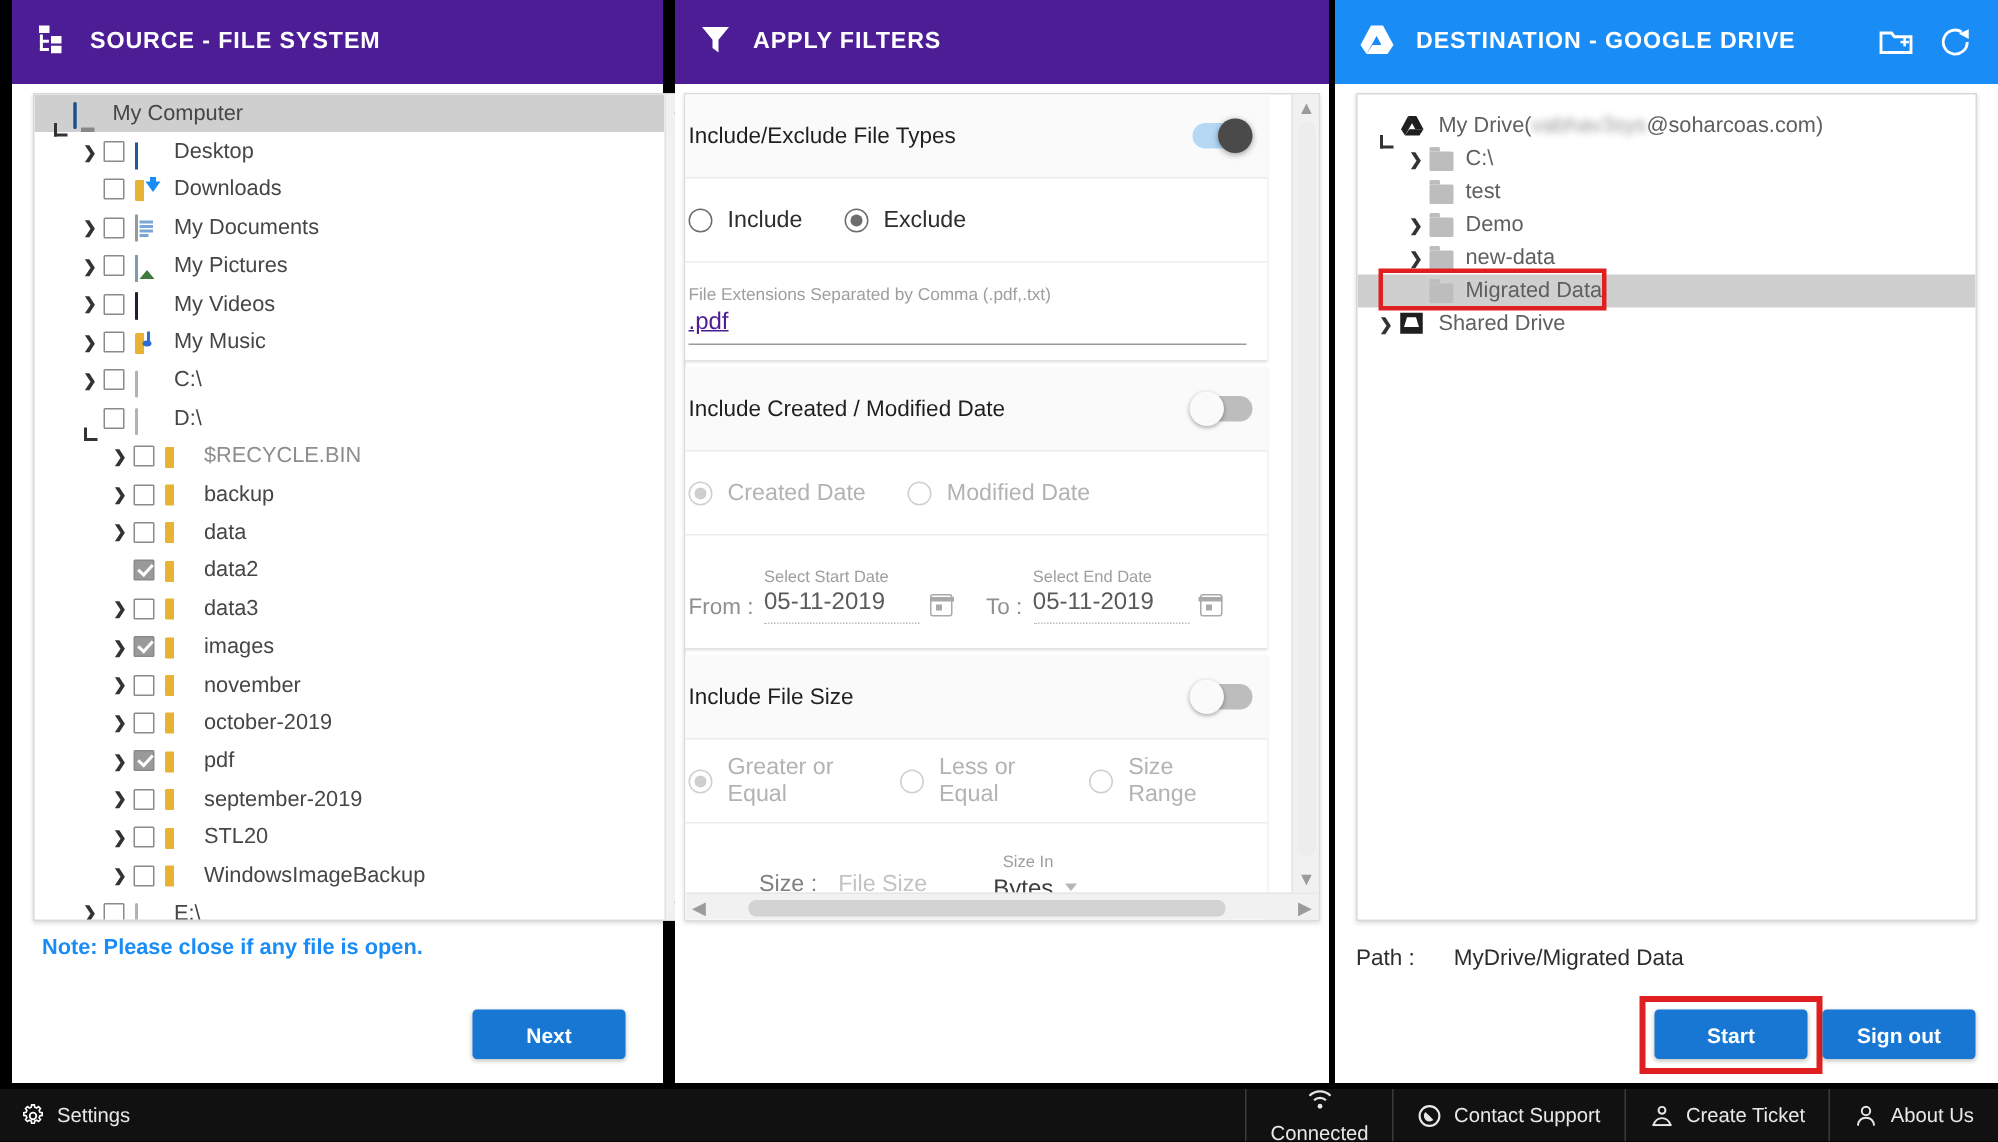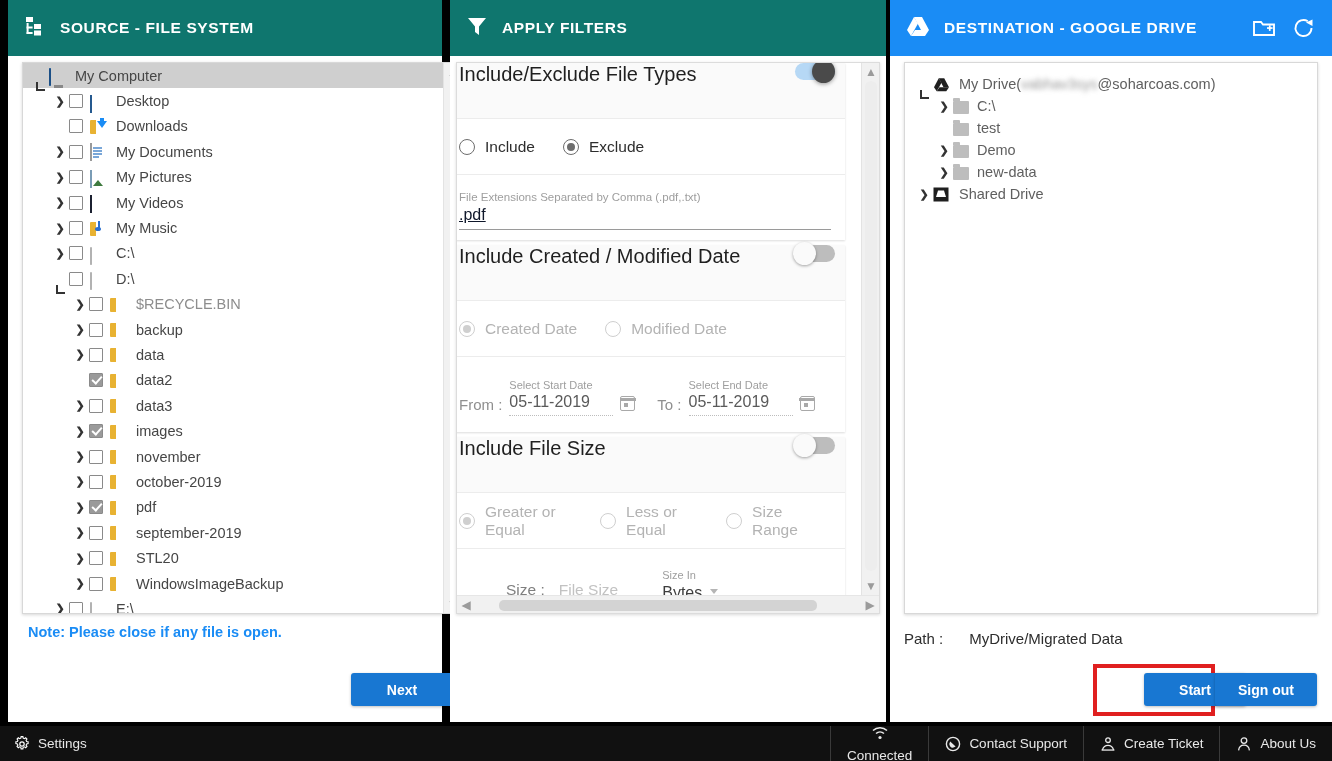--- a/index.html
+++ b/index.html
@@ -15,21 +15,21 @@
   .panel { position: absolute; top: 0; background: #fff; }
   #panel-source { left: 8px; width: 434px; height: 722px; }
   #panel-filters { left: 450px; width: 436px; height: 722px; }
   #panel-dest   { left: 890px; width: 442px; height: 722px; }
 
   .panel-header {
     height: 56px; display: flex; align-items: center;
     padding-left: 16px; color: #fff;
     font-weight: bold; font-size: 15.5px; letter-spacing: .6px;
   }
-  .dark-header { background: #0f766e; text-align: center; }
+  .dark-header { background: #4c1d95; text-align: center; }
   .blue-header { background: #1a8cf5; }
   .panel-header .htitle { margin-left: 14px; }
 
   .hicons { margin-left: auto; display: flex; gap: 16px; padding-right: 16px; }
   .hicons svg { display: block; }
 
   
   .tree-box {
     position: absolute; left: 14px; top: 62px;
     width: 440px; height: 552px;
@@ -115,73 +115,73 @@
               color:#9b9b9b; line-height:18px; }
   .hsb .arr.left { left:0; } .hsb .arr.right { right:0; }
   .hsb .thumb { position:absolute; top:4px; height:11px; background:#d3d3d3; border-radius:5px; }
 
   .note { position:absolute; left:20px; top:624px; font-size:14.5px;
           font-weight:bold; color:#1a8cf5; }
 
   .btn { border:0; color:#fff; background:#1877d2; font-weight:bold;
          font-size:14px; border-radius:3px; cursor:pointer;
          box-shadow:0 1px 3px rgba(0,0,0,.25); font-family:"Liberation Sans", sans-serif; }
-  #btn-next  { position:absolute; left:343px; top:673px; width:102px; height:33px; }
+  #btn-next  { position:absolute; left:307px; top:673px; width:102px; height:33px; }
   #btn-reset { position:absolute; left:770px; top:673px; width:102px; height:33px; }
 
   
   .filters-box {
     position:absolute; left:6px; top:62px; width:424px; height:552px;
     background:#fff; border:1px solid #dcdcdc; box-shadow:0 1px 3px rgba(0,0,0,.15);
     overflow:hidden;
   }
   .fcontent { position:absolute; left:-12px; top:0; width:400px; }
   .fgroup { background:#fff; margin-bottom:5px; box-shadow:0 1px 2px rgba(0,0,0,.14); }
   .fgroup-head {
-    height:56px; display:flex; padding:0 10px 0 14px;
-    background:#fafafa; font-size:20px; color:#1f1f1f; font-weight:500;
+    height:56px; display:flex; align-items:center; padding:0 10px 0 14px;
+    background:#fafafa; font-size:15px; color:#1f1f1f; font-weight:500;
     border-bottom:1px solid #ececec;
   }
   .fgroup-head .ftitle { flex:1; }
   .switch { width:40px; height:17px; border-radius:9px; background:#bdbdbd; position:relative; flex:0 0 40px; }
   .switch .knob { position:absolute; top:-3px; left:-2px; width:23px; height:23px; border-radius:50%;
                   background:#fafafa; box-shadow:0 1px 3px rgba(0,0,0,.35); }
   .switch.on { background:#b6d8f5; }
   .switch.on .knob { left:17px; background:#4a4a4a; box-shadow:0 1px 4px rgba(0,0,0,.4); }
   .radio-row { display:flex; align-items:center; height:56px; padding:0 14px; gap:10px;
                border-bottom:1px solid #ececec; font-size:15.5px; color:#2d2d2d; }
   .radio-row.disabled { color:#b3b3b3; }
   .rad { width:16px; height:16px; border-radius:50%; border:1.6px solid #6d6d6d; position:relative; flex:0 0 16px; }
   .radio-row.disabled .rad { border-color:#cfcfcf; }
   .rad.sel::after { content:""; position:absolute; left:3px; top:3px; width:8px; height:8px;
                     border-radius:50%; background:#6d6d6d; }
   .radio-row.disabled .rad.sel::after { background:#cfcfcf; }
   .rad + span { margin-right:18px; }
 
   .field-row { padding:16px 14px 10px; }
   .fl-label { font-size:11.5px; color:#9e9e9e; margin-bottom:3px; }
-  .fl-value { font-size:16px; color:#0f172a; border-bottom:1px solid #9a9a9a; padding-bottom:5px;text-decoration:underline; }
+  .fl-value { font-size:16px; color:#4c1d95; border-bottom:1px solid #9a9a9a; padding-bottom:5px;text-decoration:underline; }
 
   .date-row { display:flex; align-items:flex-end; gap:8px; padding:18px 14px 16px; }
   .date-item { display:flex; align-items:flex-end; gap:7px; }
   .date-pre { font-size:15px; color:#8f8f8f; padding-bottom:3px; }
   .date-field { }
   .date-field .fl-label { font-size:11px; }
   .date-in { font-size:16px; color:#5a5a5a; border-bottom:1px dotted #bdbdbd; padding-bottom:4px;
              min-width:104px; }
   .cal { width:15px; height:15px; border:1.6px solid #a9a9a9; border-radius:2px; position:relative;
          margin-bottom:5px; }
   .cal::before { content:""; position:absolute; left:-1.6px; right:-1.6px; top:1px; height:2.5px; background:#a9a9a9; }
   .cal::after  { content:""; position:absolute; left:3px; top:6px; width:4px; height:4px; background:#a9a9a9; }
 
   .size-row { display:flex; align-items:flex-end; gap:14px; padding:20px 14px 22px; }
   .sz-pre { font-size:15.5px; color:#7f7f7f; padding-bottom:3px;margin-left:47px; }
   .sz-ph  { font-size:15.5px; color:#c2c2c2; padding-bottom:3px; }
   .sz-sel { display:flex; align-items:flex-end; gap:8px; }
-  .sz-sel .fl-label { font-size:11px; }
+  .sz-sel .fl-label { font-size:11px;text-align:right; }
   .sz-val { font-size:16px; color:#3d3d3d; }
   .caret { width:0;height:0;border-left:4.5px solid transparent;border-right:4.5px solid transparent;
            border-top:5px solid #b5b5b5; margin-bottom:8px; }
 
   
   .dest-box {
     position:absolute; left:14px; top:62px; width:414px; height:552px;
     background:#fff; border:1px solid #d8d8d8; box-shadow:0 1px 3px rgba(0,0,0,.16);
     overflow:hidden;
   }
@@ -190,21 +190,21 @@
   .drow.selected { background:#cfcfcf; }
   .gfolder { width:16px; height:13px; background:#bdbdbd; border-radius:1px; margin-right:8px;
              flex:0 0 16px; position:relative; top:1px; }
   .gfolder::before { content:""; position:absolute; left:0; top:-2.5px; width:7px; height:3px;
                      background:#bdbdbd; border-radius:1px 1px 0 0; }
   .redbox { position:absolute; left:14px; top:-4px; width:152px; height:28px;
             border:3px solid #e02020; pointer-events:none; }
   .blur { filter: blur(2.6px); display:inline-block; color:#9a9a9a; }
 
   .path-row { position:absolute; left:14px; top:630px; font-size:15px; color:#2d2d2d; display:flex; gap:26px; }
-  #btn-start  { position:absolute; left:1103px; top:673px; width:102px; height:33px;margin-left:41px; }
+  #btn-start  { position:absolute; left:1103px; top:673px; width:102px; height:33px; }
   #btn-signout{ position:absolute; left:1215px; top:673px; width:102px; height:33px; }
   #start-highlight { position:absolute; left:1093px; top:664px; width:122px; height:52px;
                      border:4px solid #e02020; }
 
   
   #footer { position:absolute; left:0; bottom:0; width:1332px; height:35px;
             background:#111; display:flex; align-items:center; color:#e8e8e8; font-size:13.5px; }
   .f-left { display:flex; align-items:center; gap:8px; padding-left:14px; }
   .f-right { margin-left:auto; display:flex; align-items:stretch; height:35px; }
   .f-item { display:flex; align-items:center; gap:8px; padding:0 16px;
@@ -551,20 +551,27 @@
             <span style="width:30px;flex:0 0 30px"></span>
             <span class="twist">❯</span>
             <span class="gfolder"></span>
             <span>Demo</span>
           </div>
           <div class="drow">
             <span style="width:30px;flex:0 0 30px"></span>
             <span class="twist">❯</span>
             <span class="gfolder"></span>
             <span>new-data</span>
+          </div>
+          <div class="drow selected">
+            <span style="width:30px;flex:0 0 30px"></span>
+            <span class="twist"></span>
+            <span class="gfolder"></span>
+            <span>Migrated Data</span>
+            <span class="redbox"></span>
           </div>
           <div class="drow">
             <span style="width:10px;flex:0 0 10px"></span>
             <span class="twist">❯</span>
             <span style="flex:0 0 20px;margin-right:6px"><svg width="16" height="15" viewBox="0 0 16 15" style="vertical-align:-3px">
                 <rect x="0.5" y="0.5" width="15" height="14" fill="#1f1f1f"></rect>
                 <path d="M5 3.5 L11 3.5 L13 10 L3 10 Z" fill="#fff"></path>
               </svg></span>
             <span>Shared Drive</span>
           </div>

